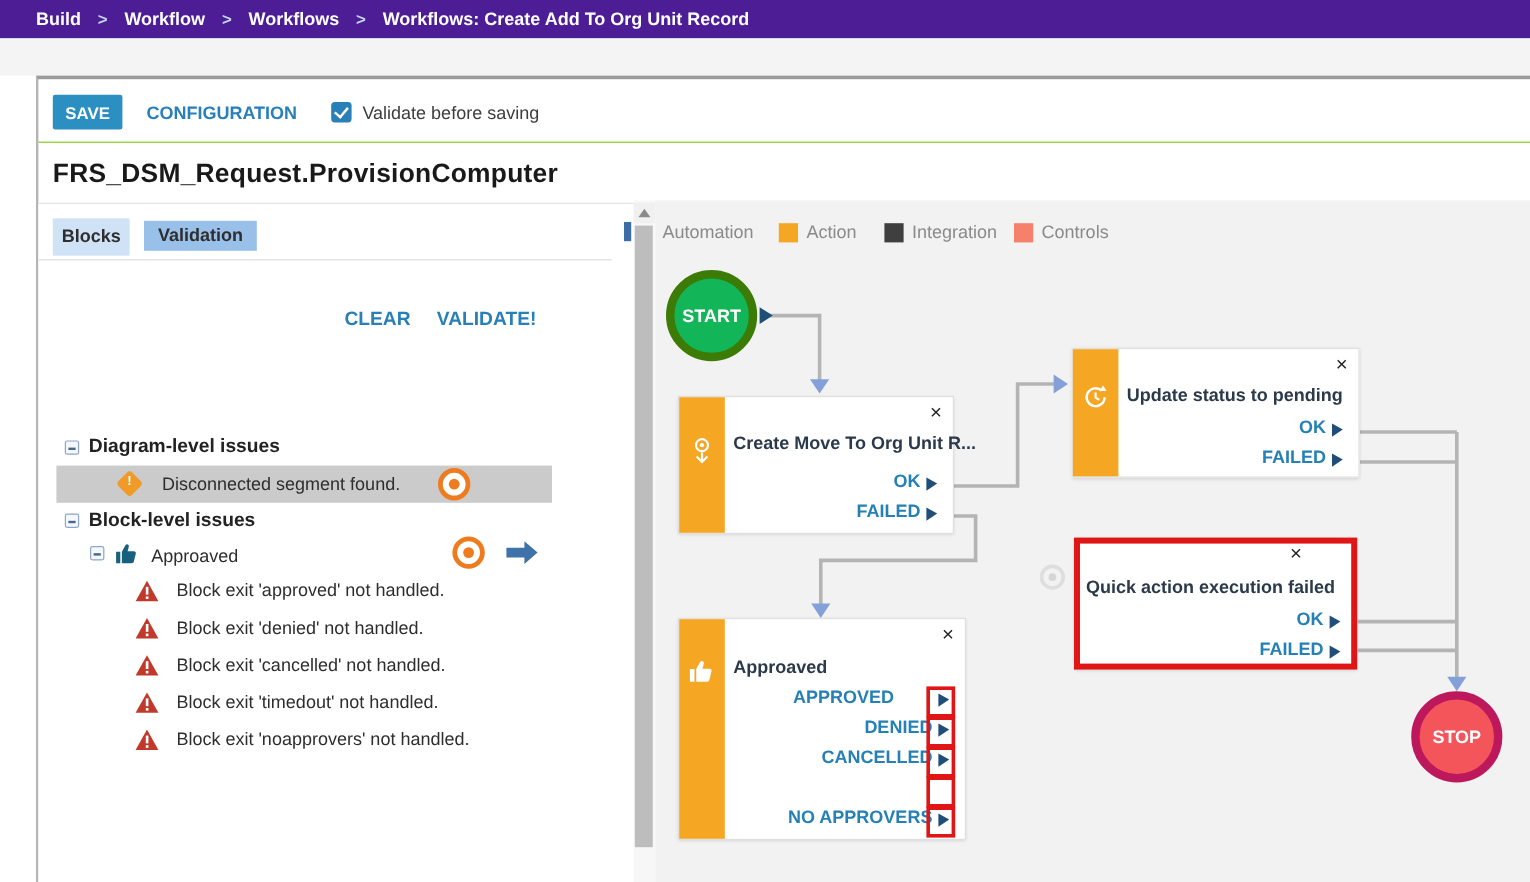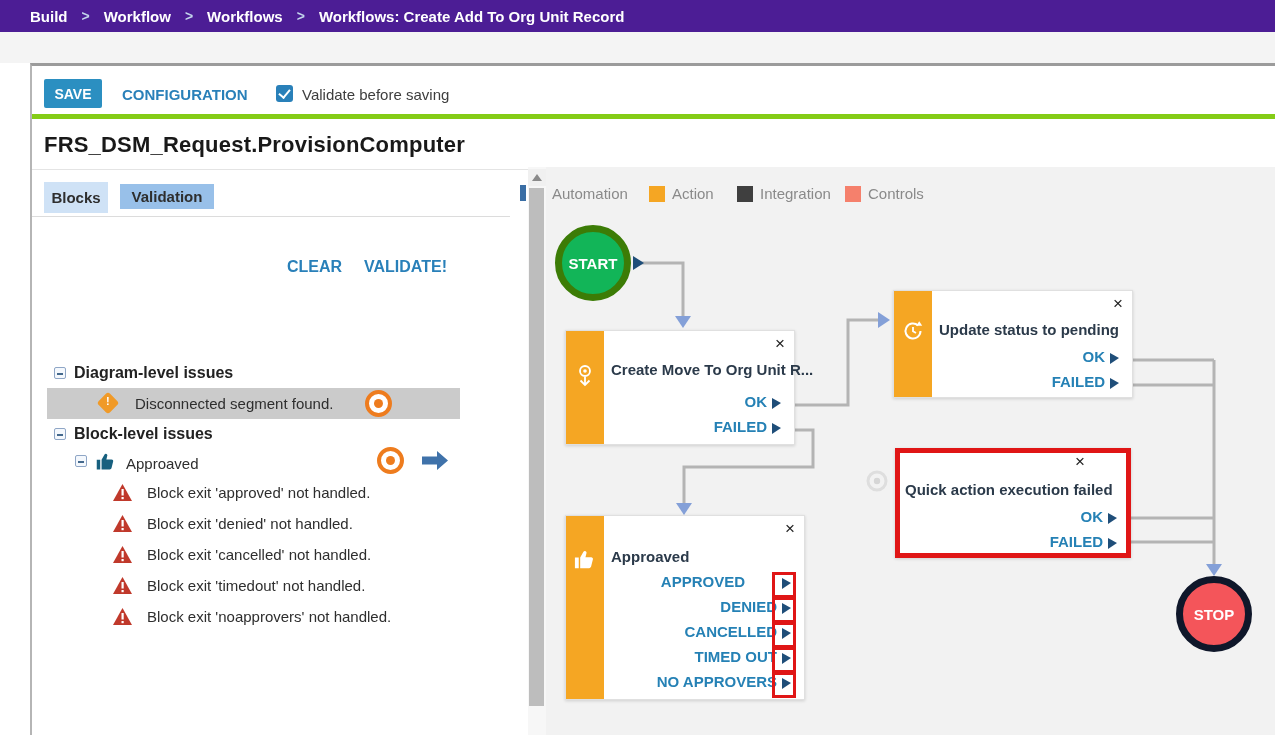--- a/index.html
+++ b/index.html
@@ -10,21 +10,21 @@
   .crumb-bar { position:absolute; left:0; top:0; width:1275px; height:32px; background:#4c1d95; display:flex; align-items:center; padding-left:30px; gap:14px; }
   .crumb-item { color:#fff; font-size:15px; font-weight:bold; cursor:pointer; }
   .crumb-sep { color:#c3d5ec; font-size:14px; font-weight:bold; }
 
   .top-gap { position:absolute; left:0; top:32px; width:1275px; height:31px; background:#f4f4f4; }
 
   
   .content-box { position:absolute; left:30px; top:63px; width:1245px; height:672px; background:#fff; border-top:3px solid #9b9b9b; border-left:2px solid #b5b5b5; }
 
   
-  .toolbar { position:absolute; left:0; top:0; width:1243px; height:53px; border-bottom:5px solid #84cc16; }
+  .toolbar { position:absolute; left:0; top:0; width:1243px; height:53px; border-bottom:1px solid #84cc16; }
   .save-btn { position:absolute; left:12px; top:13px; width:58px; height:29px; background:#2b8fc1; color:#fff; font-size:14px; font-weight:bold; border:none; border-radius:2px; display:flex; align-items:center; justify-content:center; cursor:pointer; }
   .config-link { position:absolute; left:90px; top:20px; color:#2980b9; font-size:15px; font-weight:bold; cursor:pointer; }
   .chk { position:absolute; left:244px; top:19px; width:17px; height:17px; background:#2980b9; border-radius:3px; cursor:pointer; }
   .chk::after { content:""; position:absolute; left:5px; top:2px; width:5px; height:9px; border-right:2px solid #fff; border-bottom:2px solid #fff; transform:rotate(40deg); }
   .chk-label { position:absolute; left:270px; top:20px; color:#3d3d3d; font-size:15px; }
 
   
   .wf-title { position:absolute; left:12px; top:66px; color:#191919; font-size:22px; font-weight:bold; letter-spacing:0.2px; }
   .title-sep { position:absolute; left:0; top:103px; width:1243px; height:1px; background:#e4e4e4; }
 
@@ -63,21 +63,21 @@
   .vscroll-thumb { position:absolute; left:529px; top:188px; width:15px; height:518px; background:#bdbdbd; cursor:grab; }
   .automation-sliver { position:absolute; left:520px; top:185px; width:6px; height:16px; background:#3a6ea5; }
 
   
   .legend { position:absolute; top:185px; height:17px; display:flex; align-items:center; font-size:15px; color:#8a8a8a; }
   .swatch { width:16px; height:16px; display:inline-block; margin-right:7px; }
 
   
   .terminal { position:absolute; width:76px; height:76px; border-radius:50%; display:flex; align-items:center; justify-content:center; color:#fff; font-size:15px; font-weight:bold; cursor:pointer; z-index:4; }
   .start-node { left:555px; top:225px; background:#12b558; border:7px solid #3c7c06; }
-  .stop-node { left:1176px; top:576px; background:#f4555a; border:7px solid #0f172a; }
+  .stop-node { left:1176px; top:576px; background:#f4555a; border:7px solid #be185d; }
 
   
   .wf-block { position:absolute; background:#fff; border:1px solid #e0e0e0; box-shadow:0 1px 3px rgba(0,0,0,0.15); z-index:3; cursor:pointer; }
   .stripe { position:absolute; left:0; top:0; bottom:0; width:38px; background:#f5a623; }
   .stripe svg { position:absolute; left:7px; top:32px; }
   .blk-close { position:absolute; right:9px; top:4px; font-size:17px; color:#222; cursor:pointer; line-height:1; }
   .blk-title { position:absolute; font-size:15px; font-weight:bold; color:#2b3a4a; white-space:nowrap; }
   .exit-row { position:absolute; right:0; height:25px; display:flex; align-items:flex-start; justify-content:flex-end; padding-right:13px; cursor:pointer; }
   .exit-label { color:#2581b5; font-size:15px; font-weight:bold; white-space:nowrap; }
   .exit-arrow { width:0; height:0; border-left:9px solid #1f4e79; border-top:5px solid transparent; border-bottom:6px solid transparent; margin-left:5px; margin-top:5px; }
@@ -308,24 +308,20 @@
         <span class="exit-arrow"></span>
     </div>
     <div class="exit-row" style="top:82px; left:38px; right:0;">
       <span class="exit-label">DENIED</span>
         <span class="exit-arrow"></span>
     </div>
     <div class="exit-row" style="top:107px; left:38px; right:0;">
       <span class="exit-label">CANCELLED</span>
         <span class="exit-arrow"></span>
     </div>
-    <div class="exit-row" style="top:132px; left:38px; right:0;">
-      <span class="exit-label">TIMED OUT</span>
-        <span class="exit-arrow"></span>
-    </div>
     <div class="exit-row" style="top:157px; left:38px; right:0;">
       <span class="exit-label">NO APPROVERS</span>
         <span class="exit-arrow"></span>
     </div>
   </div>
 
   <div class="red-box" style="left:772px; top:572px;"></div>
   <div class="red-box" style="left:772px; top:597px;"></div>
   <div class="red-box" style="left:772px; top:622px;"></div>
   <div class="red-box" style="left:772px; top:647px;"></div>

